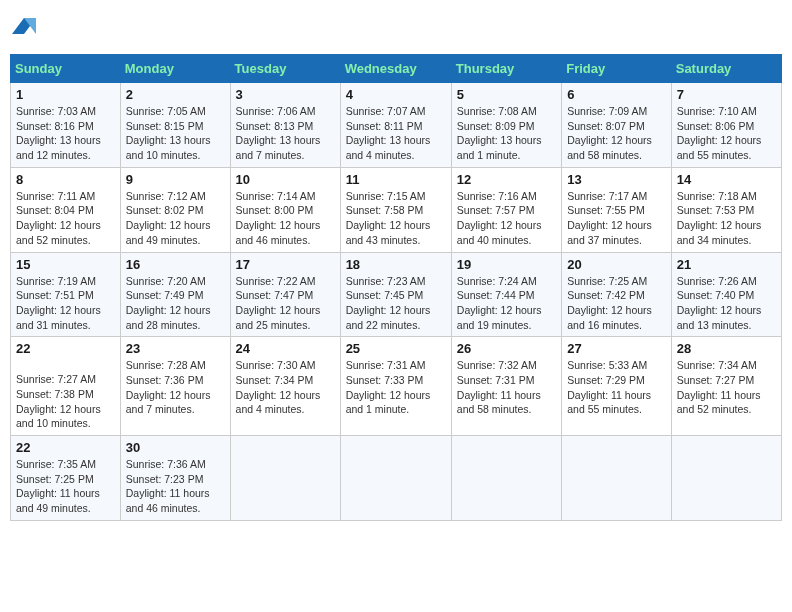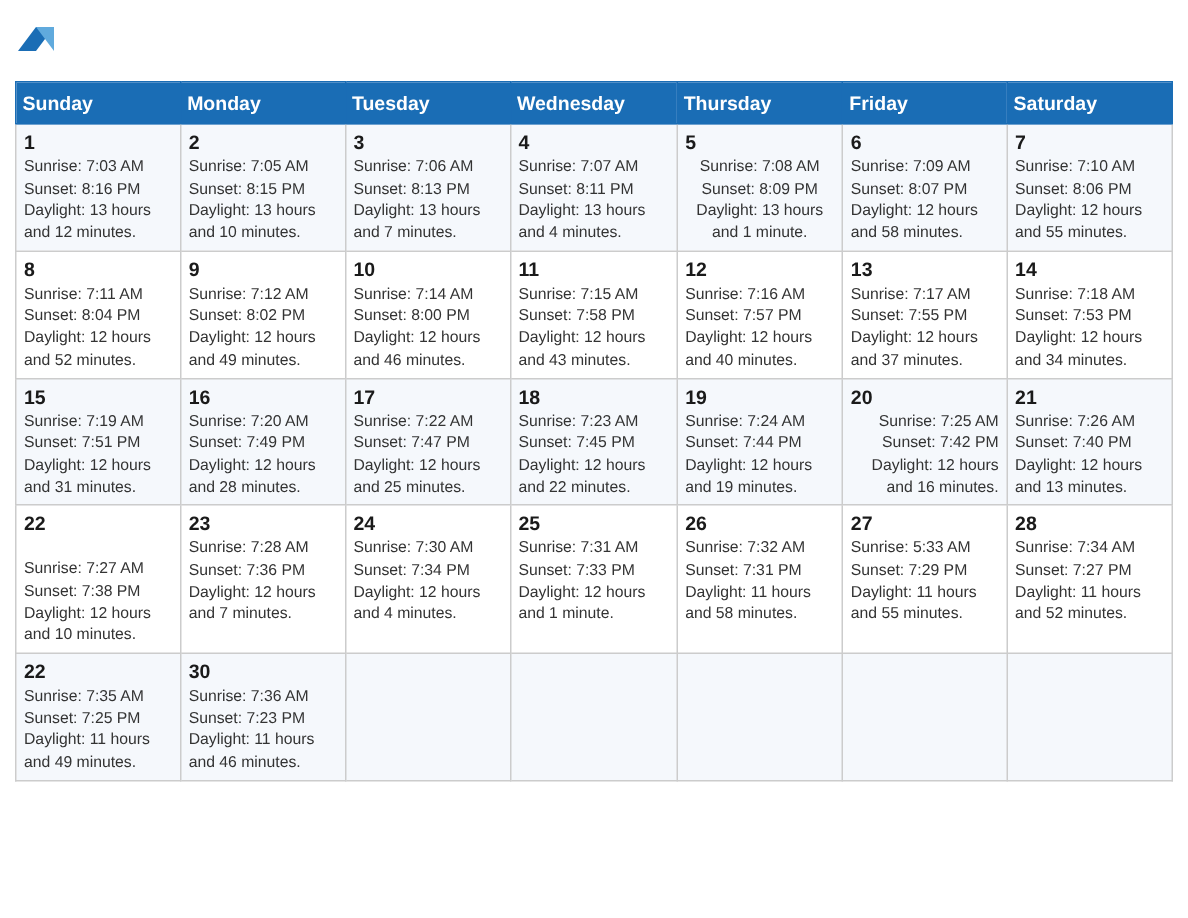--- a/index.html
+++ b/index.html
@@ -42,21 +42,21 @@
       font-size: 13px;
       color: #555;
     }
     table {
       width: 100%;
       border-collapse: collapse;
       font-size: 11px;
     }
     thead tr th {
       background: #1a6db5;
-      color: #ffffff;
+      color: #86efac;
       padding: 6px 4px;
       text-align: left;
       font-size: 13px;
       font-weight: bold;
       border: 1px solid #1a6db5;
     }
     tbody tr td {
       border: 1px solid #ccc;
       vertical-align: top;
       padding: 4px 5px;
@@ -136,21 +136,21 @@
         </td>
         <td>
           <span class="day-num">4</span>
           <div class="day-info" style="white-space: pre-line;">Sunrise: 7:07 AM
 Sunset: 8:11 PM
 Daylight: 13 hours
 and 4 minutes.</div>
         </td>
         <td>
           <span class="day-num">5</span>
-          <div class="day-info" style="white-space: pre-line; text-align: center;">Sunrise: 7:08 AM
+          <div class="day-info" style="white-space: pre-line;">Sunrise: 7:08 AM
 Sunset: 8:09 PM
 Daylight: 13 hours
 and 1 minute.</div>
         </td>
         <td>
           <span class="day-num">6</span>
           <div class="day-info" style="white-space: pre-line;">Sunrise: 7:09 AM
 Sunset: 8:07 PM
 Daylight: 12 hours
 and 58 minutes.</div>
@@ -245,21 +245,21 @@
         </td>
         <td>
           <span class="day-num">19</span>
           <div class="day-info" style="white-space: pre-line;">Sunrise: 7:24 AM
 Sunset: 7:44 PM
 Daylight: 12 hours
 and 19 minutes.</div>
         </td>
         <td>
           <span class="day-num">20</span>
-          <div class="day-info" style="white-space: pre-line; text-align: right;">Sunrise: 7:25 AM
+          <div class="day-info" style="white-space: pre-line;">Sunrise: 7:25 AM
 Sunset: 7:42 PM
 Daylight: 12 hours
 and 16 minutes.</div>
         </td>
         <td>
           <span class="day-num">21</span>
           <div class="day-info" style="white-space: pre-line;">Sunrise: 7:26 AM
 Sunset: 7:40 PM
 Daylight: 12 hours
 and 13 minutes.</div>

